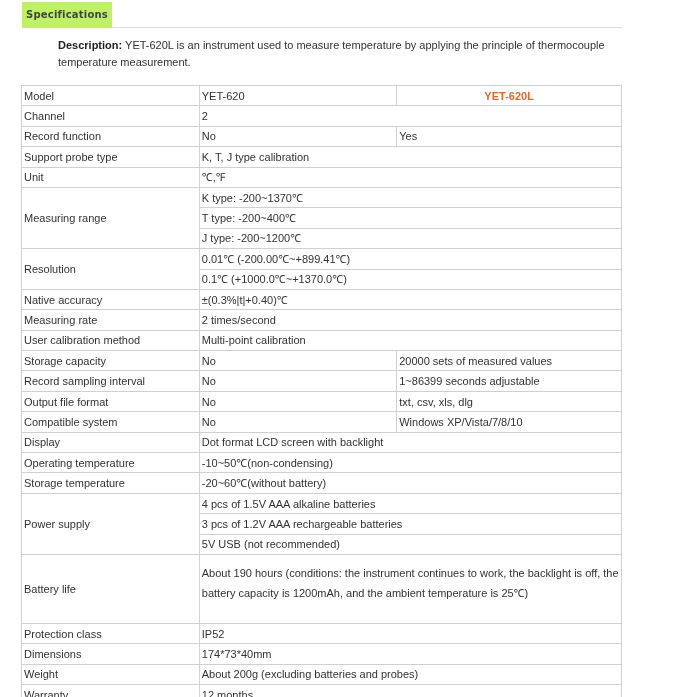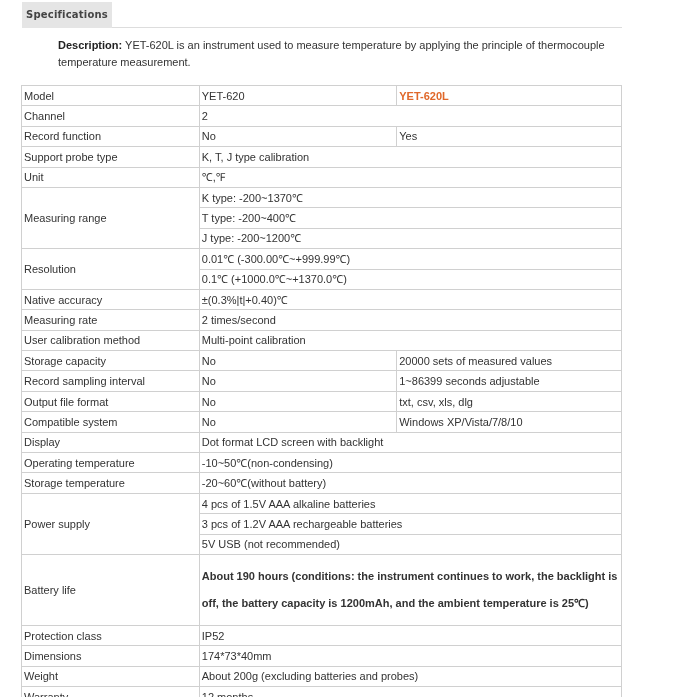--- a/index.html
+++ b/index.html
@@ -20,21 +20,21 @@
     width: 600px;
     height: 28px;
     border-bottom: 1px solid #dddddd;
   }
   .tab {
     position: absolute;
     left: 0;
     top: 2px;
     width: 90px;
     height: 26px;
-    background: #e5e5e5;
+    background: #bef264;
     font-family: "DejaVu Sans", sans-serif;
     font-weight: bold;
     font-size: 10px;
     color: #444444;
     line-height: 26px;
     text-align: center;
     letter-spacing: 0.2px;
   }
   .description {
     position: absolute;
@@ -60,22 +60,22 @@
     border: 1px solid #d0d0d0;
     padding: 0 2px;
     height: 20.4px;
     line-height: 18px;
     vertical-align: middle;
     white-space: nowrap;
   }
   table.specs td.label { width: 178px; }
   table.specs td.c2 { width: 198px; }
   table.specs td.c3 { width: 225px; }
-  table.specs td.wrap { white-space: normal; line-height: 27px; padding-top: 8px; padding-bottom: 8px; font-weight: bold; }
-  .accent { color: #e0682a; font-weight: bold; }
+  table.specs td.wrap { white-space: normal; line-height: 20px; padding-top: 8px; padding-bottom: 20px; }
+  .accent { color: #e0682a; font-weight: bold; text-align: center; }
 </style>
 </head>
 <body>
 
 <div class="tab-bar">
   <div class="tab">Specifications</div>
 </div>
 
 <div class="description">
   <b>Description:</b><span> YET-620L is an instrument used to measure temperature by applying the principle of thermocouple temperature measurement.</span>
@@ -110,21 +110,21 @@
     <td colspan="2">K type: -200~1370℃</td>
   </tr>
   <tr>
     <td colspan="2">T type: -200~400℃</td>
   </tr>
   <tr>
     <td colspan="2">J type: -200~1200℃</td>
   </tr>
   <tr>
     <td class="label" rowspan="2">Resolution</td>
-    <td colspan="2">0.01℃ (-300.00℃~+999.99℃)</td>
+    <td colspan="2">0.01℃ (-200.00℃~+899.41℃)</td>
   </tr>
   <tr>
     <td colspan="2">0.1℃  (+1000.0℃~+1370.0℃)</td>
   </tr>
   <tr>
     <td class="label">Native accuracy</td>
     <td colspan="2">±(0.3%|t|+0.40)℃</td>
   </tr>
   <tr>
     <td class="label">Measuring rate</td>

